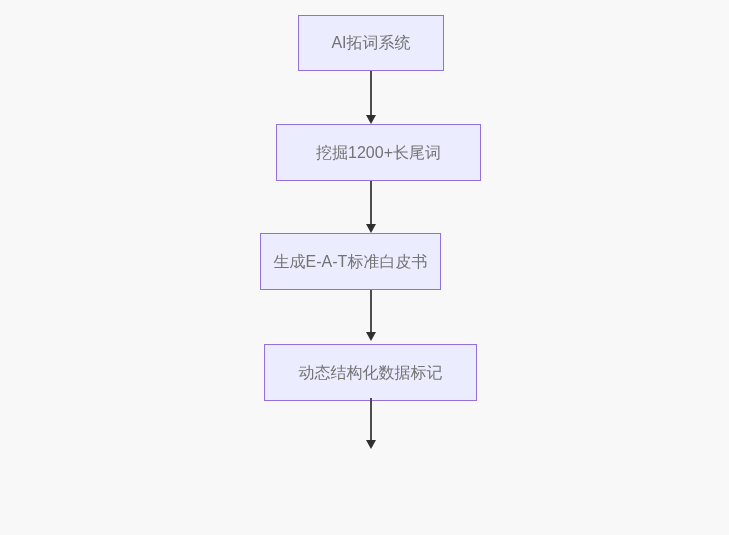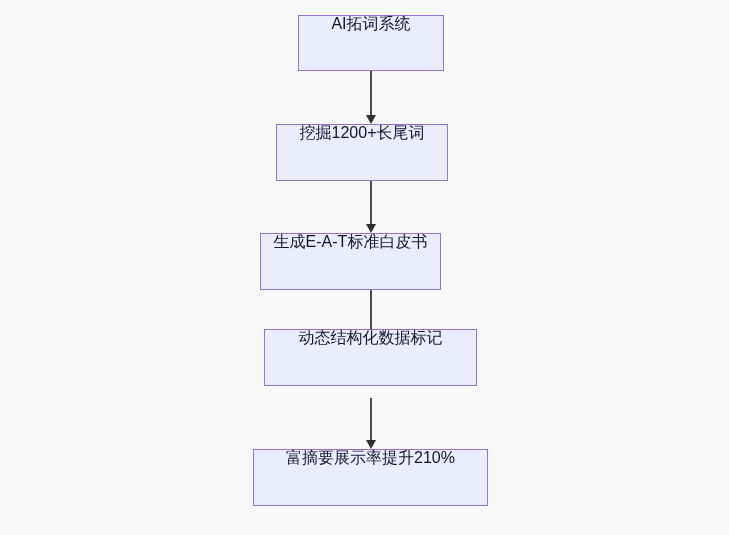--- a/index.html
+++ b/index.html
@@ -12,31 +12,31 @@
     width: 729px;
     height: 535px;
     background: #f8f8f8;
     overflow: hidden;
   }
   .node {
     position: absolute;
     background: #ECECFF;
     border: 1.5px solid #9370DB;
     display: flex;
-    align-items: flex-start;
+    align-items: center;
     justify-content: center;
-    color: #0f172a;
+    color: #737373;
     font-size: 16px;
     line-height: 1;
     white-space: nowrap;
   }
   .n1 { left: 298px; top: 15px;  width: 146px; height: 56px; }
-  .n2 { left: 276px; top: 124px; width: 172px; height: 57px; }
+  .n2 { left: 276px; top: 124px; width: 205px; height: 57px; }
   .n3 { left: 260px; top: 233px; width: 181px; height: 57px; }
-  .n4 { left: 264px; top: 329px; width: 213px; height: 57px; }
+  .n4 { left: 264px; top: 344px; width: 213px; height: 57px; }
   .n5 { left: 253px; top: 449px; width: 235px; height: 57px; }
 
   .edge {
     position: absolute;
     left: 365px;
     width: 11px;
     display: flex;
     flex-direction: column;
     align-items: center;
   }
@@ -91,17 +91,14 @@
 
   <div class="node n4">
     <span>动态结构化数据标记</span>
   </div>
 
   <div class="edge e4">
     <div class="edge-line"></div>
     <div class="edge-arrowhead"></div>
   </div>
 
-  <div class="node n5">
-    <span>富摘要展示率提升210%</span>
-  </div>
 
 </div>
 
 </body></html>

